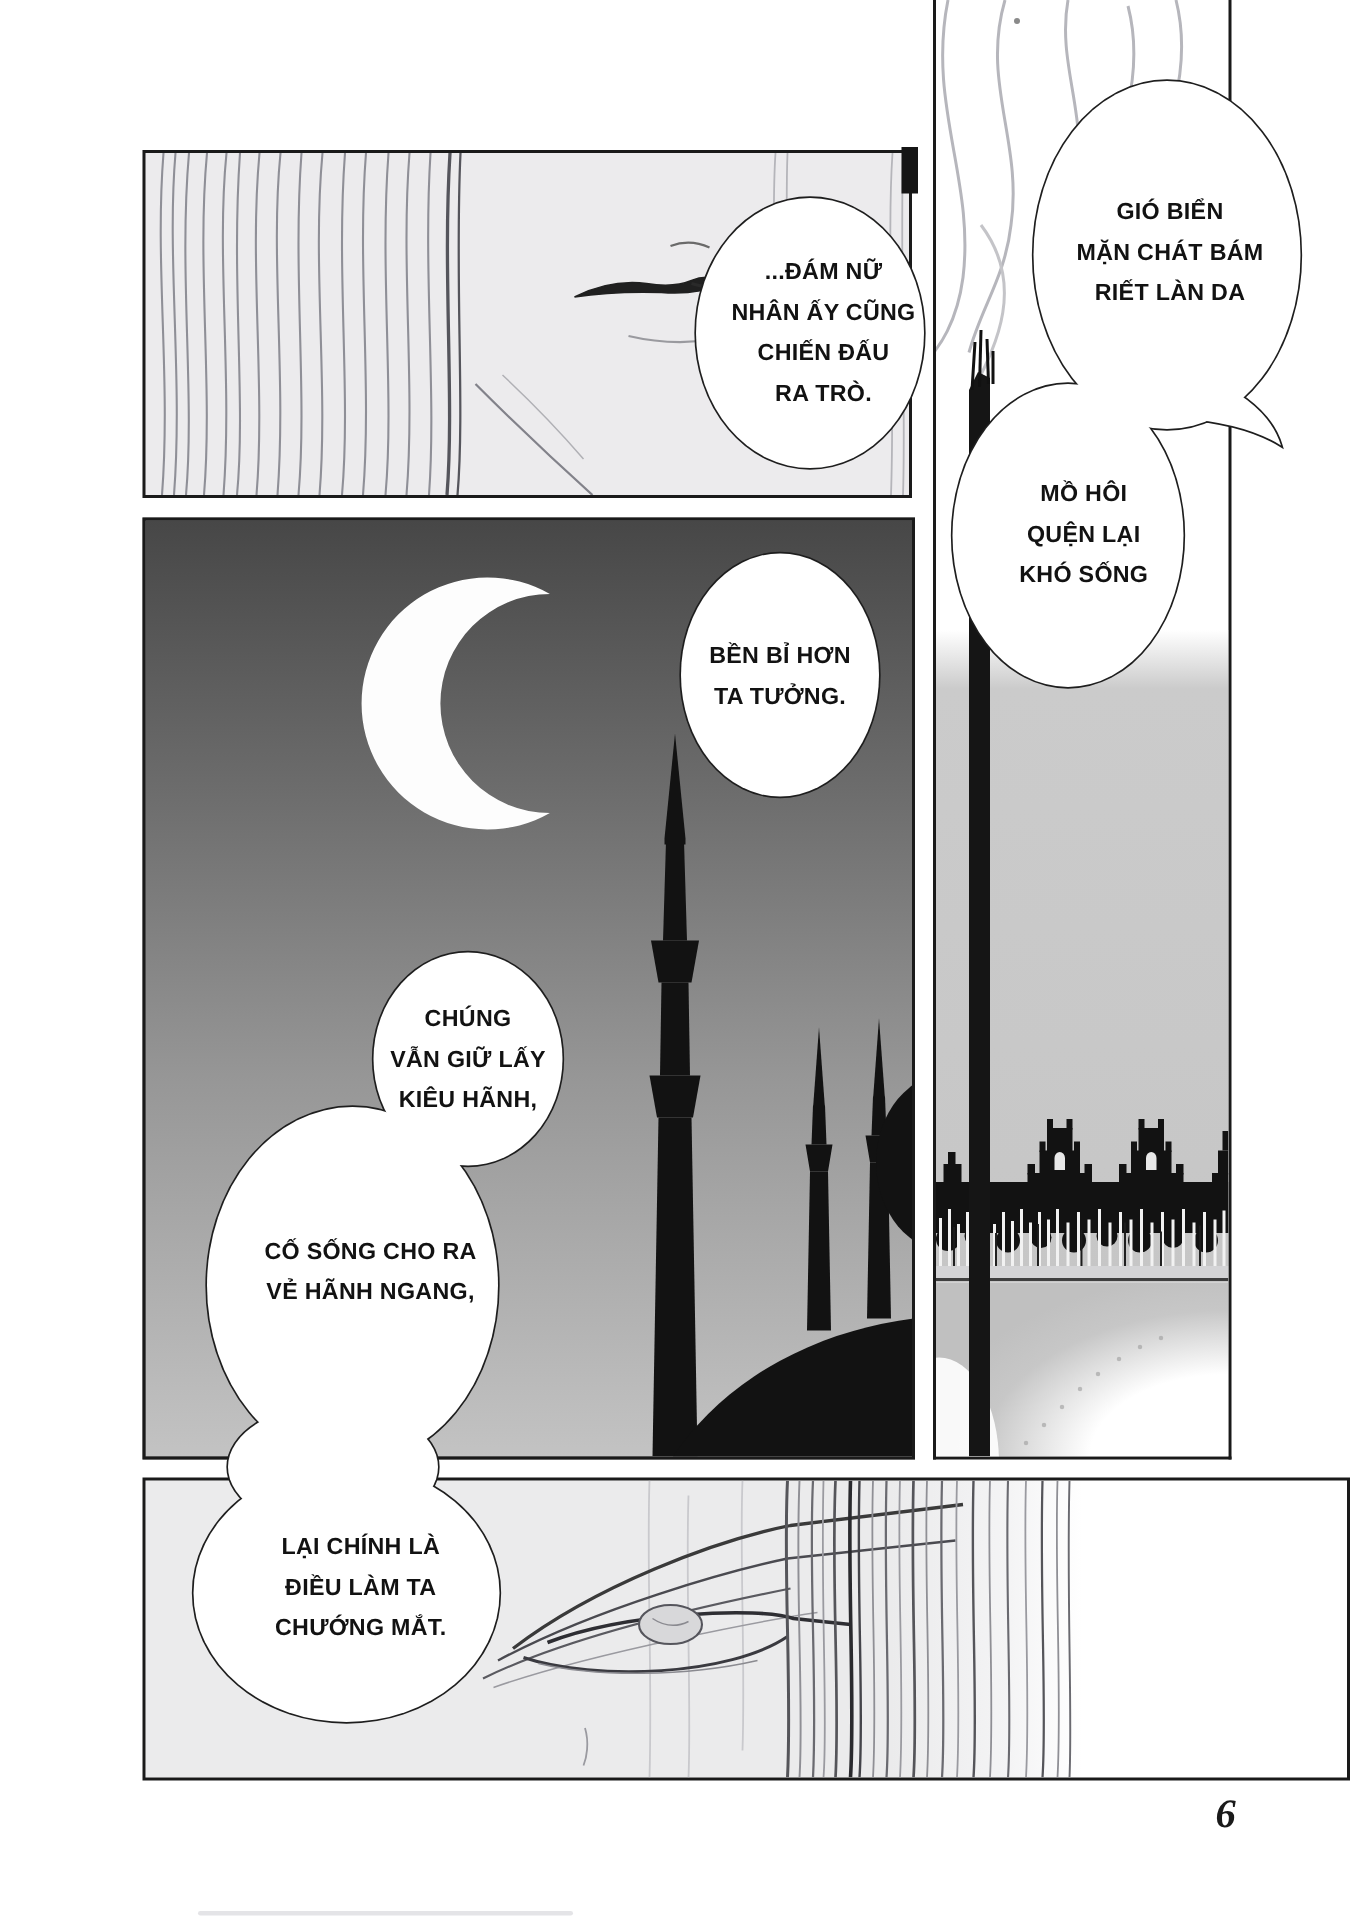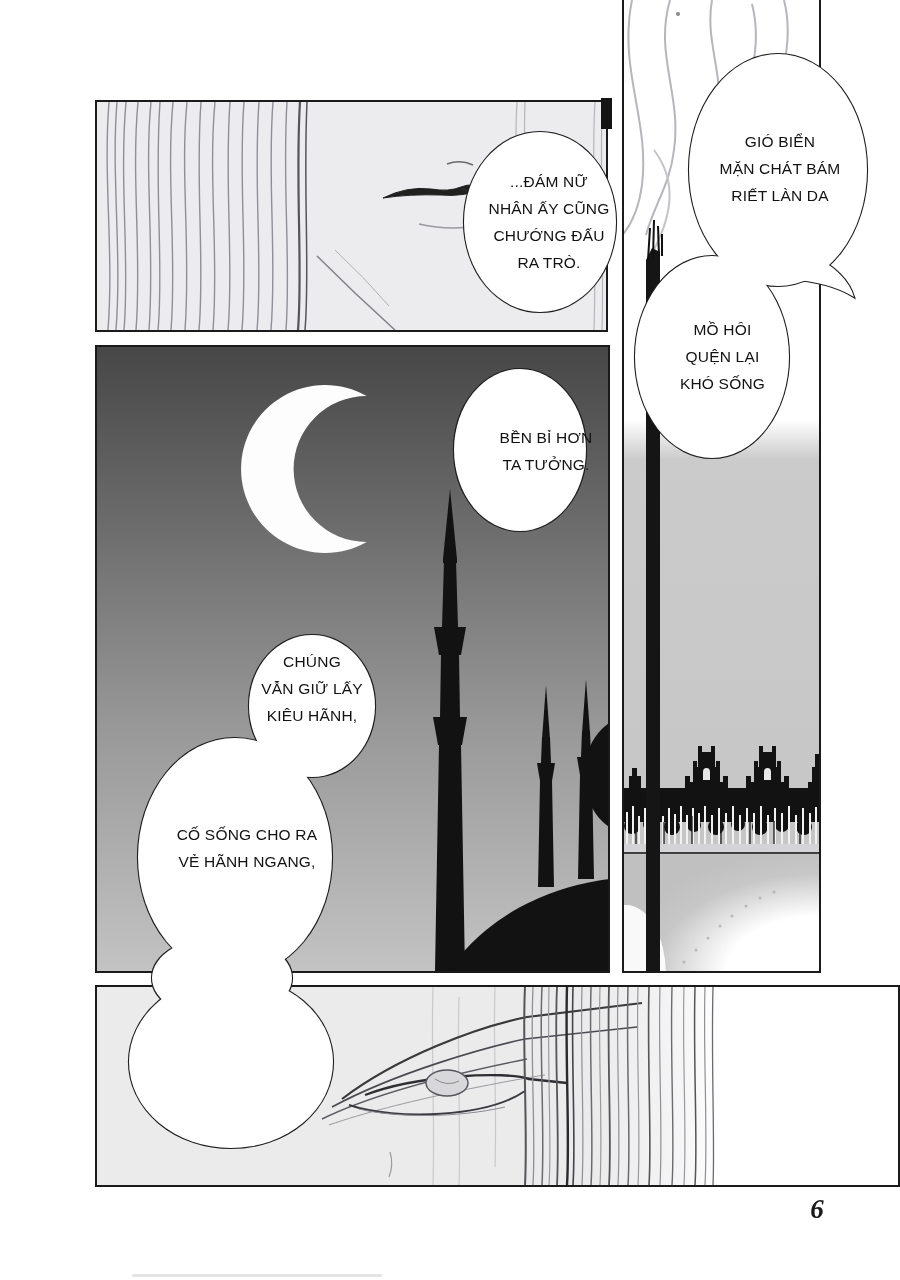--- a/index.html
+++ b/index.html
@@ -6,21 +6,21 @@
   .page{position:relative;width:900px;height:1280px;background:#ffffff;overflow:hidden;
         font-family:"Liberation Sans","DejaVu Sans",sans-serif;}
   .panel{position:absolute;border:2px solid #1a1a1a;overflow:hidden;box-sizing:border-box;background:#fff;}
   #panel-face{left:95px;top:100px;width:513px;height:232px;background:#ecebed;}
   #panel-night{left:95px;top:345px;width:515px;height:628px;background:#6e6e6e;}
   #panel-right{left:622px;top:0;width:199px;height:973px;border-top:none;background:#ffffff;}
   #panel-eye{left:95px;top:985px;width:805px;height:202px;
              background:linear-gradient(90deg,#ebebec 0%,#ebebec 62%,#f4f4f5 72%,#ffffff 78%);}
   .panel svg{display:block;}
   .bubble-layer{position:absolute;left:0;top:0;z-index:5;}
-  .bubble-text{position:absolute;z-index:6;text-align:center;font-weight:normal;
+  .bubble-text{position:absolute;z-index:6;text-align:center;font-weight:bold;
                font-size:15.5px;line-height:27px;letter-spacing:.2px;color:#121212;
                white-space:pre-line;}
   .page-number{position:absolute;left:799px;top:1194px;width:36px;z-index:6;text-align:center;
                font-family:"Liberation Serif","DejaVu Serif",serif;font-style:italic;
                font-weight:600;font-size:27px;color:#1a1a1a;}
   .corner-mark{position:absolute;left:601px;top:98px;width:11px;height:31px;background:#151515;z-index:4;}
   .scan-smudge{position:absolute;left:132px;top:1274px;width:250px;height:3px;background:#e4e4e7;border-radius:2px;z-index:1;}
 </style>
 </head>
 <body>
@@ -297,30 +297,33 @@
       <ellipse cx="520" cy="450" rx="66" ry="81"></ellipse>
       <ellipse cx="312" cy="706" rx="63" ry="71"></ellipse>
       <ellipse cx="235" cy="857" rx="97" ry="119"></ellipse>
       <ellipse cx="222" cy="978" rx="70" ry="42"></ellipse>
       <ellipse cx="231" cy="1062" rx="102" ry="86"></ellipse>
     </g>
   </svg>
 
   <div class="bubble-text" style="left:461px;top:168px;width:176px;">...ĐÁM NỮ
 NHÂN ẤY CŨNG
-CHƯỚNG ĐẤU
+CHIẾN ĐẤU
 RA TRÒ.</div>
   <div class="bubble-text" style="left:692px;top:128px;width:176px;">GIÓ BIỂN
 MẶN CHÁT BÁM
 RIẾT LÀN DA</div>
   <div class="bubble-text" style="left:640px;top:316px;width:165px;">MỒ HÔI
 QUỆN LẠI
 KHÓ SỐNG</div>
-  <div class="bubble-text" style="left:468px;top:424px;width:156px;">BỀN BỈ HƠN
+  <div class="bubble-text" style="left:442px;top:424px;width:156px;">BỀN BỈ HƠN
 TA TƯỞNG.</div>
-  <div class="bubble-text" style="left:235px;top:648px;width:154px;">CHÚNG
+  <div class="bubble-text" style="left:235px;top:666px;width:154px;">CHÚNG
 VẪN GIỮ LẤY
 KIÊU HÃNH,</div>
   <div class="bubble-text" style="left:153px;top:821px;width:188px;">CỐ SỐNG CHO RA
 VẺ HÃNH NGANG,</div>
+  <div class="bubble-text" style="left:148px;top:1018px;width:185px;">LẠI CHÍNH LÀ
+ĐIỀU LÀM TA
+CHƯỚNG MẮT.</div>
 
   <div class="page-number">6</div>
 </div>
 
 </body></html>

